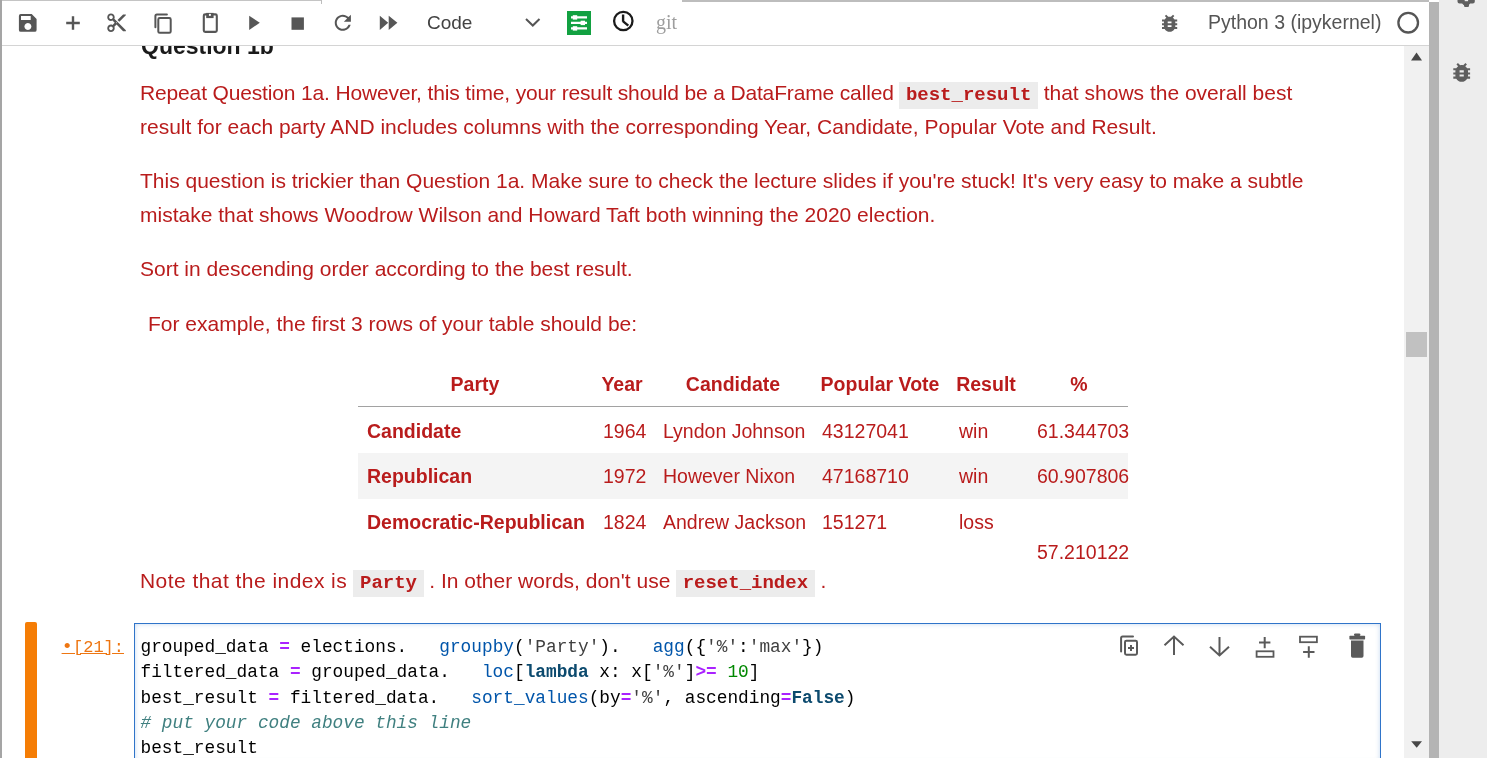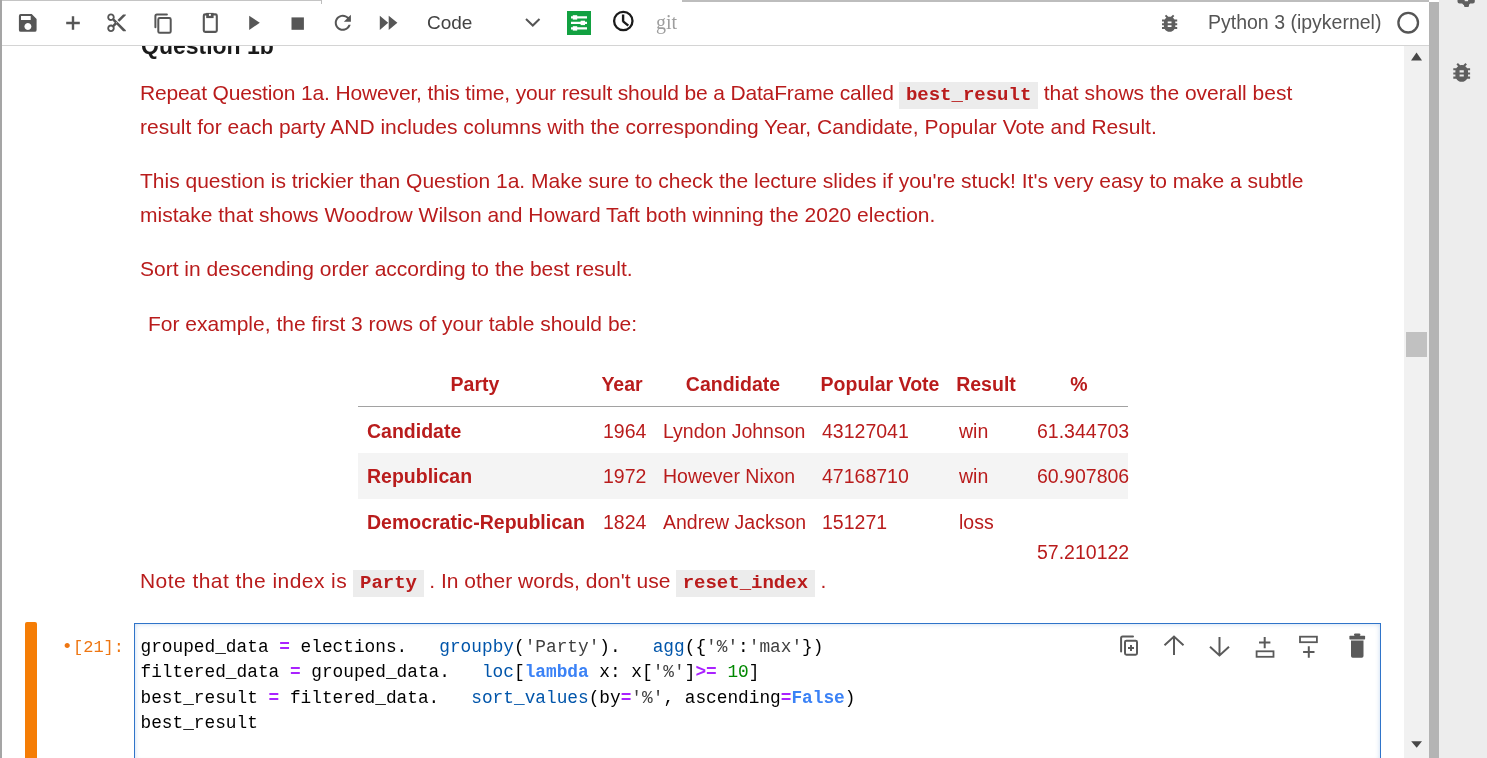--- a/index.html
+++ b/index.html
@@ -9,21 +9,21 @@
   .txt { position:absolute; white-space:nowrap; color:#b91c1c; font-size:21px; line-height:34px; }
   .ctr { transform:translateX(-50%); }
   .b { font-weight:bold; }
   .chip { display:inline-block; background:#ececec; font-family:"Liberation Mono",monospace;
           font-weight:bold; font-size:19px; line-height:27px; padding:0 6.5px; vertical-align:baseline; }
   .code { position:absolute; white-space:pre; font-family:"Liberation Mono",monospace;
           font-size:17.8px; line-height:25.3px; color:#000; }
   .op { color:#AA22FF; font-weight:bold; }
   .prop { color:#0055aa;margin-left:32px; }
   .str { color:#404040; }
-  .kw { color:#3b82f6; font-weight:bold;text-align:right; }
+  .kw { color:#0c4a6e; font-weight:bold;text-align:right; }
   .num { color:#008800;margin-top:6px; }
   .com { color:#408080; font-style:italic; }
   .tbl { font-size:19.5px; }
 </style>
 </head>
 <body>
 
 <div class="abs" style="left:2px; top:0; width:1402px; height:758px; background:#fff; overflow:hidden;">
 </div>
 
@@ -64,26 +64,27 @@
 <div class="txt b tbl" style="left:367px; top:504.5px;">Democratic-Republican</div>
 <div class="txt tbl" style="left:603px; top:504.5px;">1824</div>
 <div class="txt tbl" style="left:663px; top:504.5px;">Andrew Jackson</div>
 <div class="txt tbl" style="left:822px; top:504.5px;">151271</div>
 <div class="txt tbl" style="left:959px; top:504.5px;">loss</div>
 <div class="txt tbl" style="left:1037px; top:504.5px;margin-top:30px;">57.210122</div>
 
 <div class="txt" style="left:140px; top:564px;"><span style="letter-spacing:0.45px;">Note that the index is </span><span class="chip">Party</span> . In other words, don't use <span class="chip">reset_index</span> .</div>
 
 <div class="abs" style="left:25px; top:622px; width:12px; height:136px; background:#f57d05; border-radius:2px 2px 0 0;"></div>
-<div class="code" style="right:1363px; top:635px; font-size:17px; color:#ee7612; text-align:right;"><span style="font-size:19px;">•</span>[21]:</div>
+<div class="code" style="right:1363px; top:635px; font-size:17px; color:#ee7612; text-align:right;text-decoration:underline;"><span style="font-size:19px;">•</span>[21]:</div>
 <div class="abs" style="left:133.5px; top:622.5px; width:1247px; height:140px; border:1.3px solid #2f74c9; background:#fff; box-shadow: inset 0 0 5px rgba(47,116,201,0.28);"></div>
 
 <div class="code" style="left:140.5px; top:635px;">grouped_data <span class="op">=</span> elections.<span class="prop">groupby</span>(<span class="str">'Party'</span>).<span class="prop">agg</span>({<span class="str">'%'</span>:<span class="str">'max'</span>})
 filtered_data <span class="op">=</span> grouped_data.<span class="prop">loc</span>[<span class="kw">lambda</span> x: x[<span class="str">'%'</span>]<span class="op">&gt;=</span> <span class="num">10</span>]
 best_result <span class="op">=</span> filtered_data.<span class="prop">sort_values</span>(by<span class="op">=</span><span class="str">'%'</span>, ascending<span class="op">=</span><span class="kw">False</span>)
+<span class="com"># put your code above this line</span>
 best_result</div>
 
 <svg class="abs" style="left:1115px; top:630px;" width="255" height="30" viewBox="0 0 255 30" fill="none" stroke="#5a5a5a" stroke-width="2">
 
   <path d="M6.1 21.5 V8 a1.5 1.5 0 0 1 1.5 -1.5 H18" stroke-linecap="round"></path>
   <rect x="10" y="10.7" width="12" height="14" rx="1.4"></rect>
   <path d="M16 14.9 V20.9 M13 17.9 H19"></path>
 
   <path d="M59 8 V25 M49.5 15.2 L59 6.6 L68.5 15.2"></path>
 

